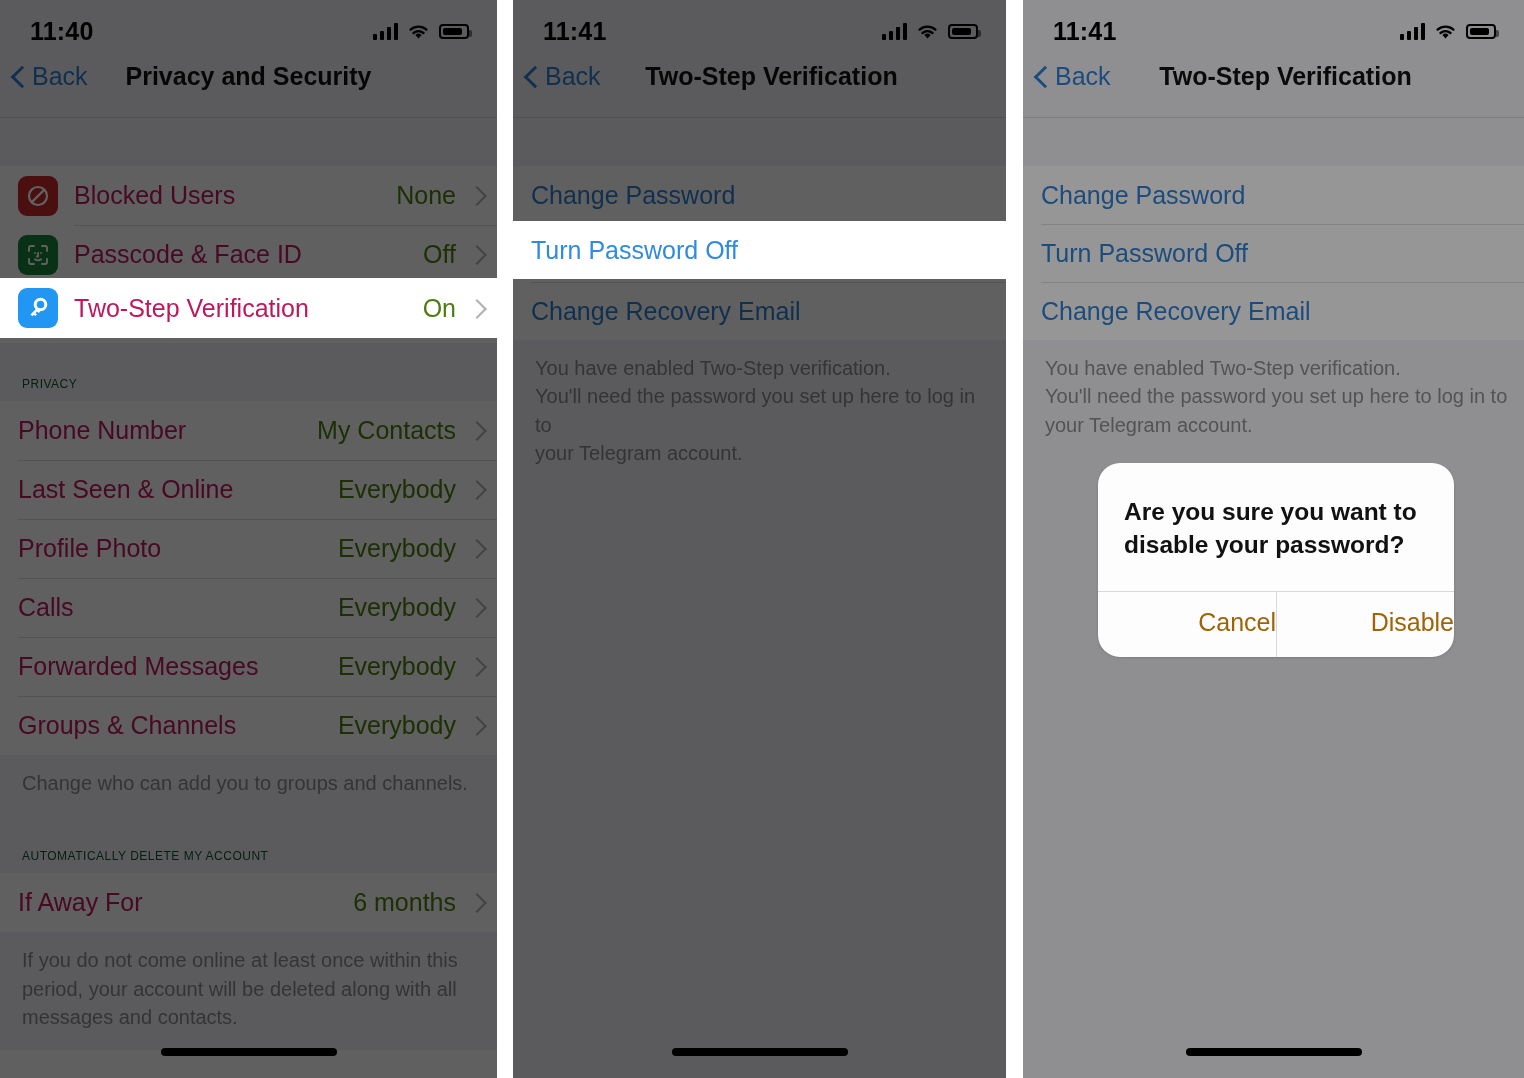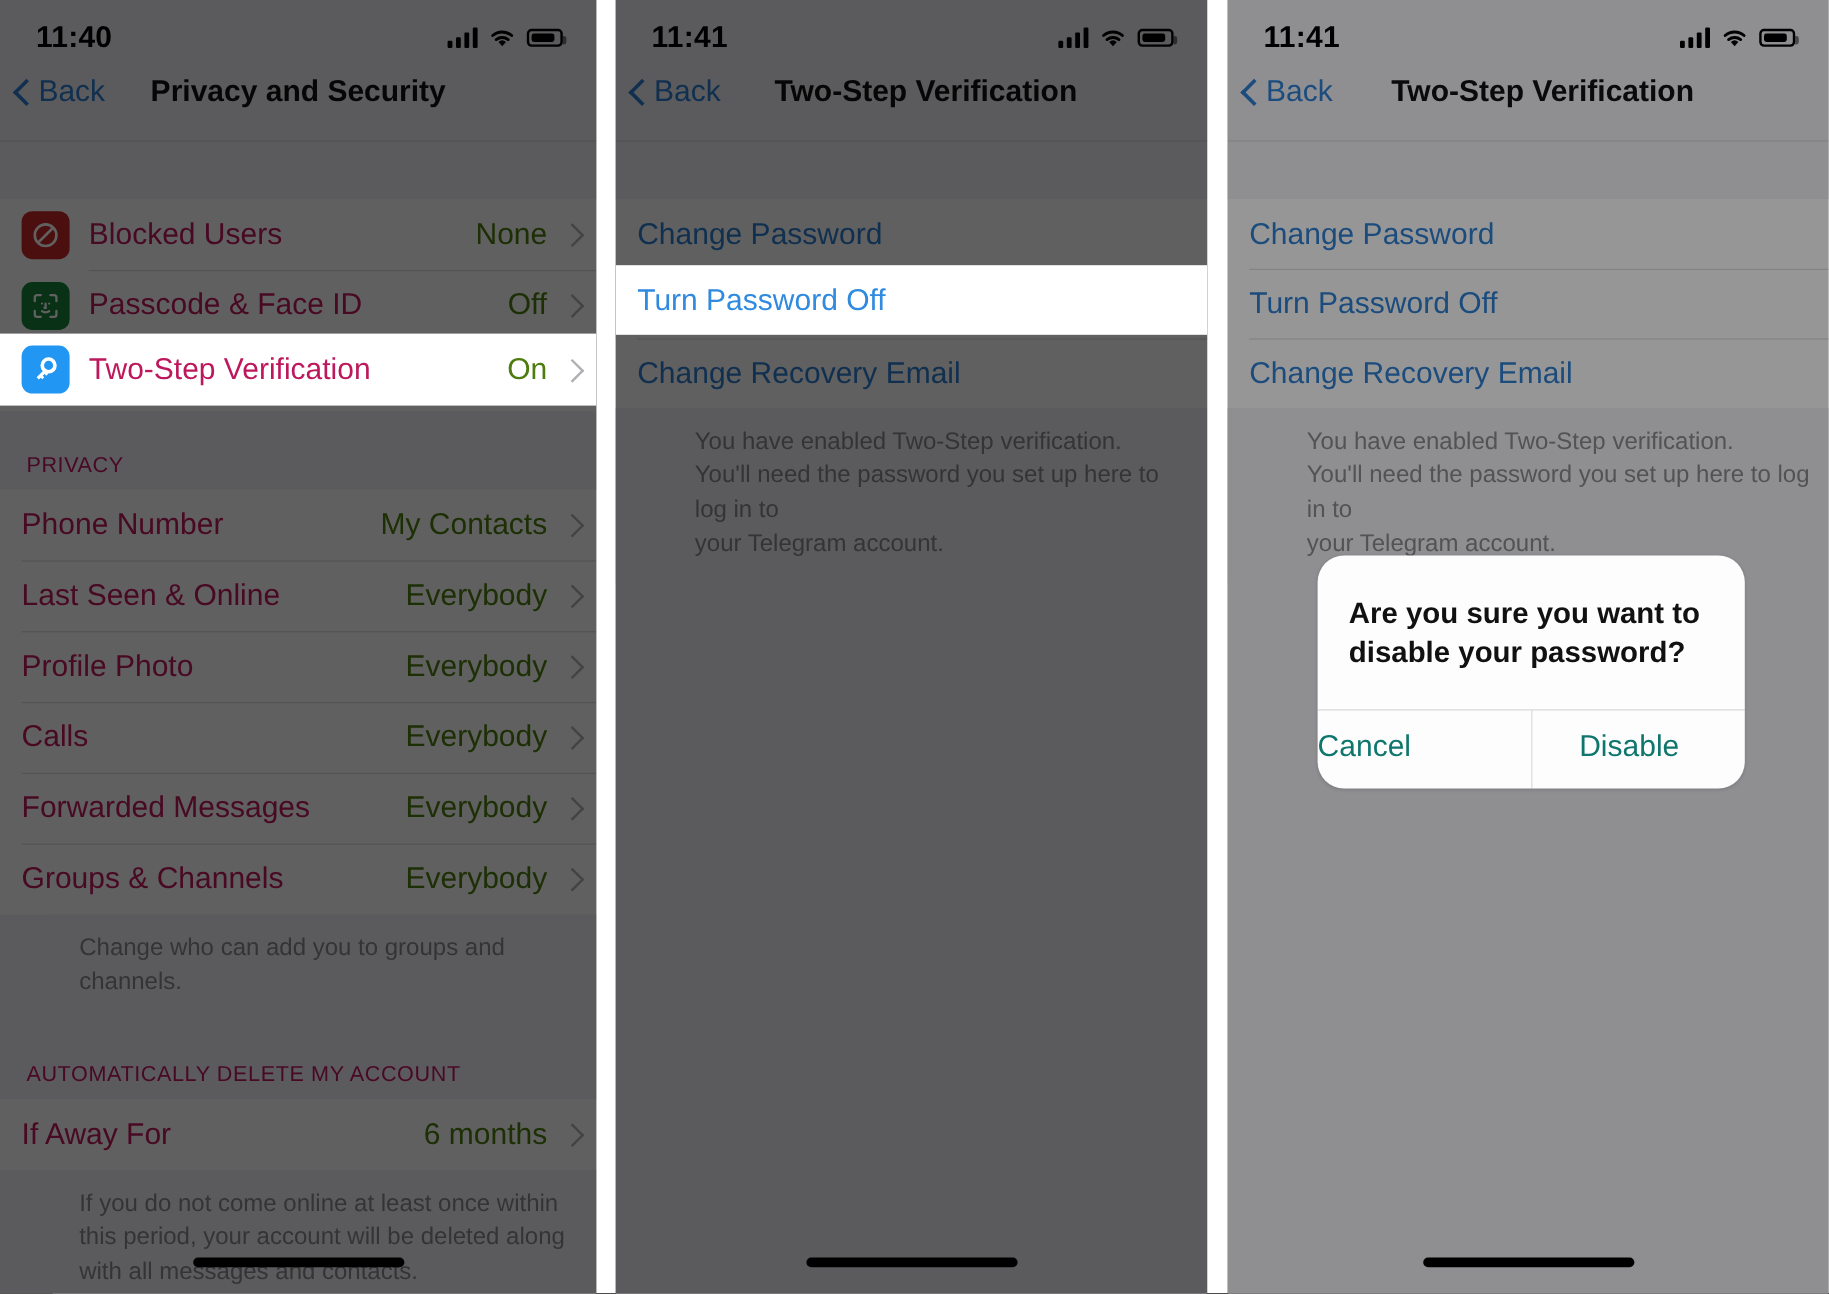--- a/index.html
+++ b/index.html
@@ -134,30 +134,29 @@
     width:12px; height:12px;
     border-right:2.6px solid #b0b0b4; border-top:2.6px solid #b0b0b4;
     transform:rotate(45deg);
   }
 
   .row.link .row-label{ color:#2f7fd0; }
   .row.link{ height:58px; }
 
   .section-head{
     background:#efeff4;
-    font-size:18px; color:#be185d;
+    font-size:12px; color:#14532d;
     letter-spacing:.5px;
     padding:34px 0 10px 22px;
   }
   .footnote{
     background:#efeff4;
     font-size:20px; color:#8a8a8e;
     line-height:1.42;
     padding:14px 12px 18px 22px;
-    margin-left:44px;
   }
   .pad{ background:#efeff4; }
 
   
   .hl{
     position:absolute; left:0; right:0;
     z-index:5;
     background:#ffffff;
     display:flex; align-items:center;
     padding:0 16px 0 18px;
@@ -187,23 +186,23 @@
     text-align:left;
   }
   .alert-title{
     font-size:24.5px; font-weight:bold; color:#111; line-height:1.33;
   }
   .alert-actions{
     display:flex; border-top:1px solid rgba(0,0,0,0.14);
   }
   .alert-btn{
     flex:1 1 50%;
-    text-align:left;
+    text-align:right;
     padding:16px 0 20px 0;
-    font-size:25px; color:#0f766e;
+    font-size:25px; color:#a16207;
   }
   .alert-btn + .alert-btn{ border-left:1px solid rgba(0,0,0,0.14);padding-left:39px; }
 </style>
 </head>
 <body>
 
 <div class="stage">
 
   <div class="panel p1">
     <div class="screen">

